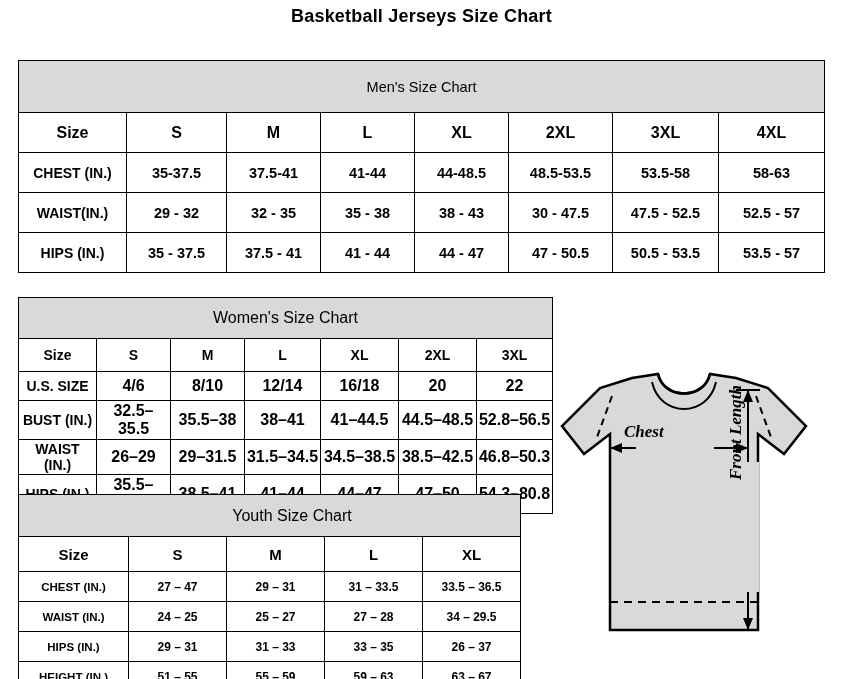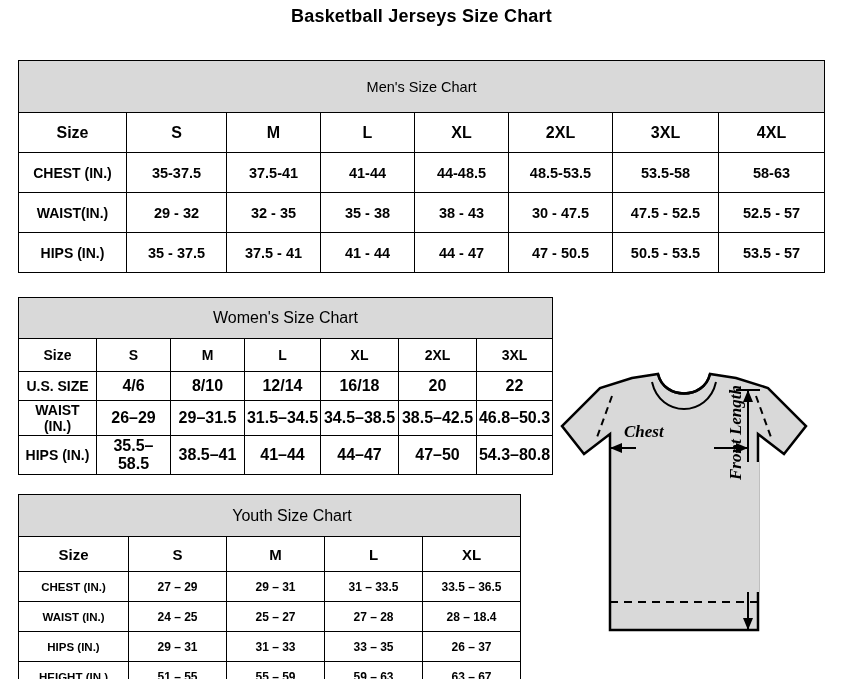--- a/index.html
+++ b/index.html
@@ -209,20 +209,29 @@
     <tr>
       <td class="rowlabel">U.S. SIZE</td>
       <td>4/6</td>
       <td>8/10</td>
       <td>12/14</td>
       <td>16/18</td>
       <td>20</td>
       <td>22</td>
     </tr>
     <tr>
+      <td class="rowlabel">BUST (IN.)</td>
+      <td>32.5–35.5</td>
+      <td>35.5–38</td>
+      <td>38–41</td>
+      <td>41–44.5</td>
+      <td>44.5–48.5</td>
+      <td>52.8–56.5</td>
+    </tr>
+    <tr>
       <td class="rowlabel">WAIST (IN.)</td>
       <td>26–29</td>
       <td>29–31.5</td>
       <td>31.5–34.5</td>
       <td>34.5–38.5</td>
       <td>38.5–42.5</td>
       <td>46.8–50.3</td>
     </tr>
     <tr>
       <td class="rowlabel">HIPS (IN.)</td>
@@ -250,31 +259,31 @@
     </tr>
     <tr class="hdr">
       <td>Size</td>
       <td>S</td>
       <td>M</td>
       <td>L</td>
       <td>XL</td>
     </tr>
     <tr>
       <td class="rowlabel">CHEST (IN.)</td>
-      <td>27 – 29</td>
+      <td>27 – 47</td>
       <td>29 – 31</td>
       <td>31 – 33.5</td>
       <td>33.5 – 36.5</td>
     </tr>
     <tr>
       <td class="rowlabel">WAIST (IN.)</td>
       <td>24 – 25</td>
       <td>25 – 27</td>
       <td>27 – 28</td>
-      <td>28 – 18.4</td>
+      <td>34 – 29.5</td>
     </tr>
     <tr>
       <td class="rowlabel">HIPS (IN.)</td>
       <td>29 – 31</td>
       <td>31 – 33</td>
       <td>33 – 35</td>
       <td>26 – 37</td>
     </tr>
     <tr>
       <td class="rowlabel">HEIGHT (IN.)</td>

